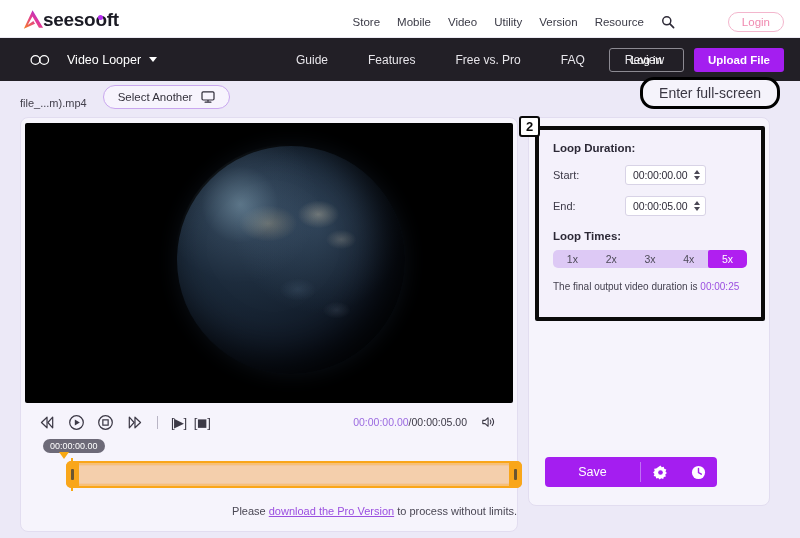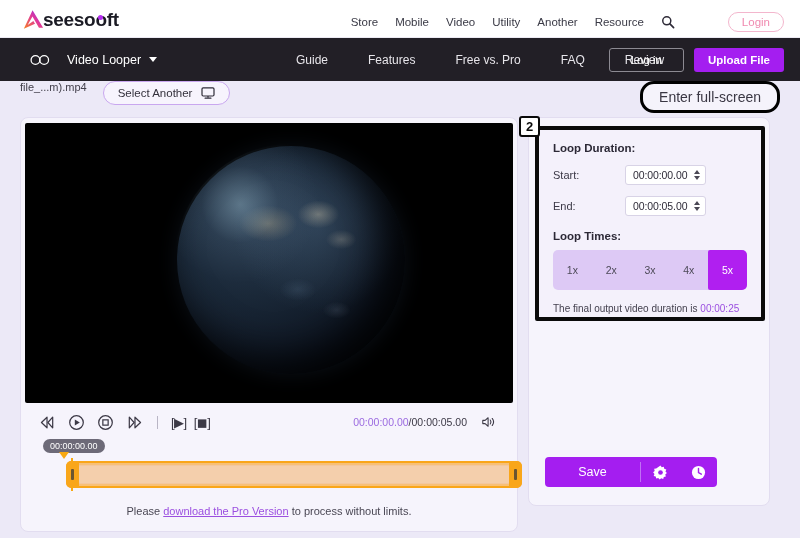--- a/index.html
+++ b/index.html
@@ -77,22 +77,22 @@
   }
   .upload-btn {
     background: #a41ef0; border: none; border-radius: 3px;
     color: #ffffff; font-size: 11.5px; font-weight: bold;
     padding: 6px 14px; cursor: pointer;
     font-family: "Liberation Sans", sans-serif;
   }
 
   
   .filerow {
-    height: 36px; display: flex; align-items: flex-start;
-    padding: 0 20px; position: relative;
+    height: 36px; display: flex; align-items: flex-end;
+    padding: 8px 20px; position: relative;
   }
   .filename { font-size: 11px; color: #43404c; }
   .select-another {
     margin-left: 16px; border: 1px solid #c9a7ef; border-radius: 14px;
     background: #f7f4fd; font-size: 11.5px; color: #34313c;
     padding: 5px 14px; cursor: pointer; display: flex;
     align-items: center; gap: 9px;
     font-family: "Liberation Sans", sans-serif;
   }
   .monitor-icon { width: 14px; height: 12px; display:block; }
@@ -187,21 +187,21 @@
   .trim-handle.left { left: -2px; border-top-right-radius:1px; border-bottom-right-radius:1px;}
   .trim-handle.right { right: -2px; border-top-left-radius:1px; border-bottom-left-radius:1px;}
   .grip { width: 3px; height: 11px; background: #6b5530; border-radius: 1px; }
   .playhead {
     position: absolute; left: 50px; top: 21px; width: 2px; height: 33px;
     background: #f7a812;
   }
 
   
   .pro-note {
-    text-align: center; font-size: 11px; color: #4a4754;
+    text-align: right; font-size: 11px; color: #4a4754;
     padding: 6px 0 14px;
   }
   .pro-note a { color: #9b4fe0; text-decoration: underline; }
 
   
   .right-panel {
     width: 242px; height: 389px; background: #f6f4fc;
     border: 1px solid #e2ddf0; border-radius: 8px; position: relative;
   }
   .loop-box {
@@ -235,21 +235,21 @@
     width:0;height:0;border-left:3.5px solid transparent;
     border-right:3.5px solid transparent;border-bottom:4px solid #4a4754;
   }
   .arrow-dn {
     width:0;height:0;border-left:3.5px solid transparent;
     border-right:3.5px solid transparent;border-top:4px solid #4a4754;
   }
   .loop-times-title { font-size: 11.5px; font-weight: bold; color: #2c2936; margin-top: 14px; }
   .seg-group {
     display: flex; background: #ddc9f5; border-radius: 5px;
-    margin-top: 8px; height: 40px; overflow: hidden;
+    margin-top: 8px; height: 18px; overflow: hidden;
   }
   .seg {
     flex: 1; display: flex; align-items: center; justify-content: center;
     font-size: 10.5px; color: #4d4a58; cursor: pointer;
   }
   .seg.active { background: #b01ff0; color: #ffffff; border-radius: 2px; }
   .final-note {
     margin-top: 13px; font-size: 10px; color: #44414f;
   }
   .final-note .dur { color: #9b4fe0; }
@@ -289,21 +289,21 @@
     <div class="logo-text">
       <span>seeso</span><span class="dot-o">o</span><span>ft</span>
     </div>
   </div>
 
   <nav class="topnav">
     <a href="#">Store</a>
     <a href="#">Mobile</a>
     <a href="#">Video</a>
     <a href="#">Utility</a>
-    <a href="#">Another</a>
+    <a href="#">Version</a>
     <a href="#">Resource</a>
     <svg class="search-icon" viewBox="0 0 16 16">
       <circle cx="6.6" cy="6.6" r="4.6" fill="none" stroke="#2e2b38" stroke-width="1.7"></circle>
       <line x1="10.2" y1="10.2" x2="14.4" y2="14.4" stroke="#2e2b38" stroke-width="1.9" stroke-linecap="round"></line>
     </svg>
     <button class="login-btn">Login</button>
   </nav>
 </div>
 
 <div class="darkbar">

